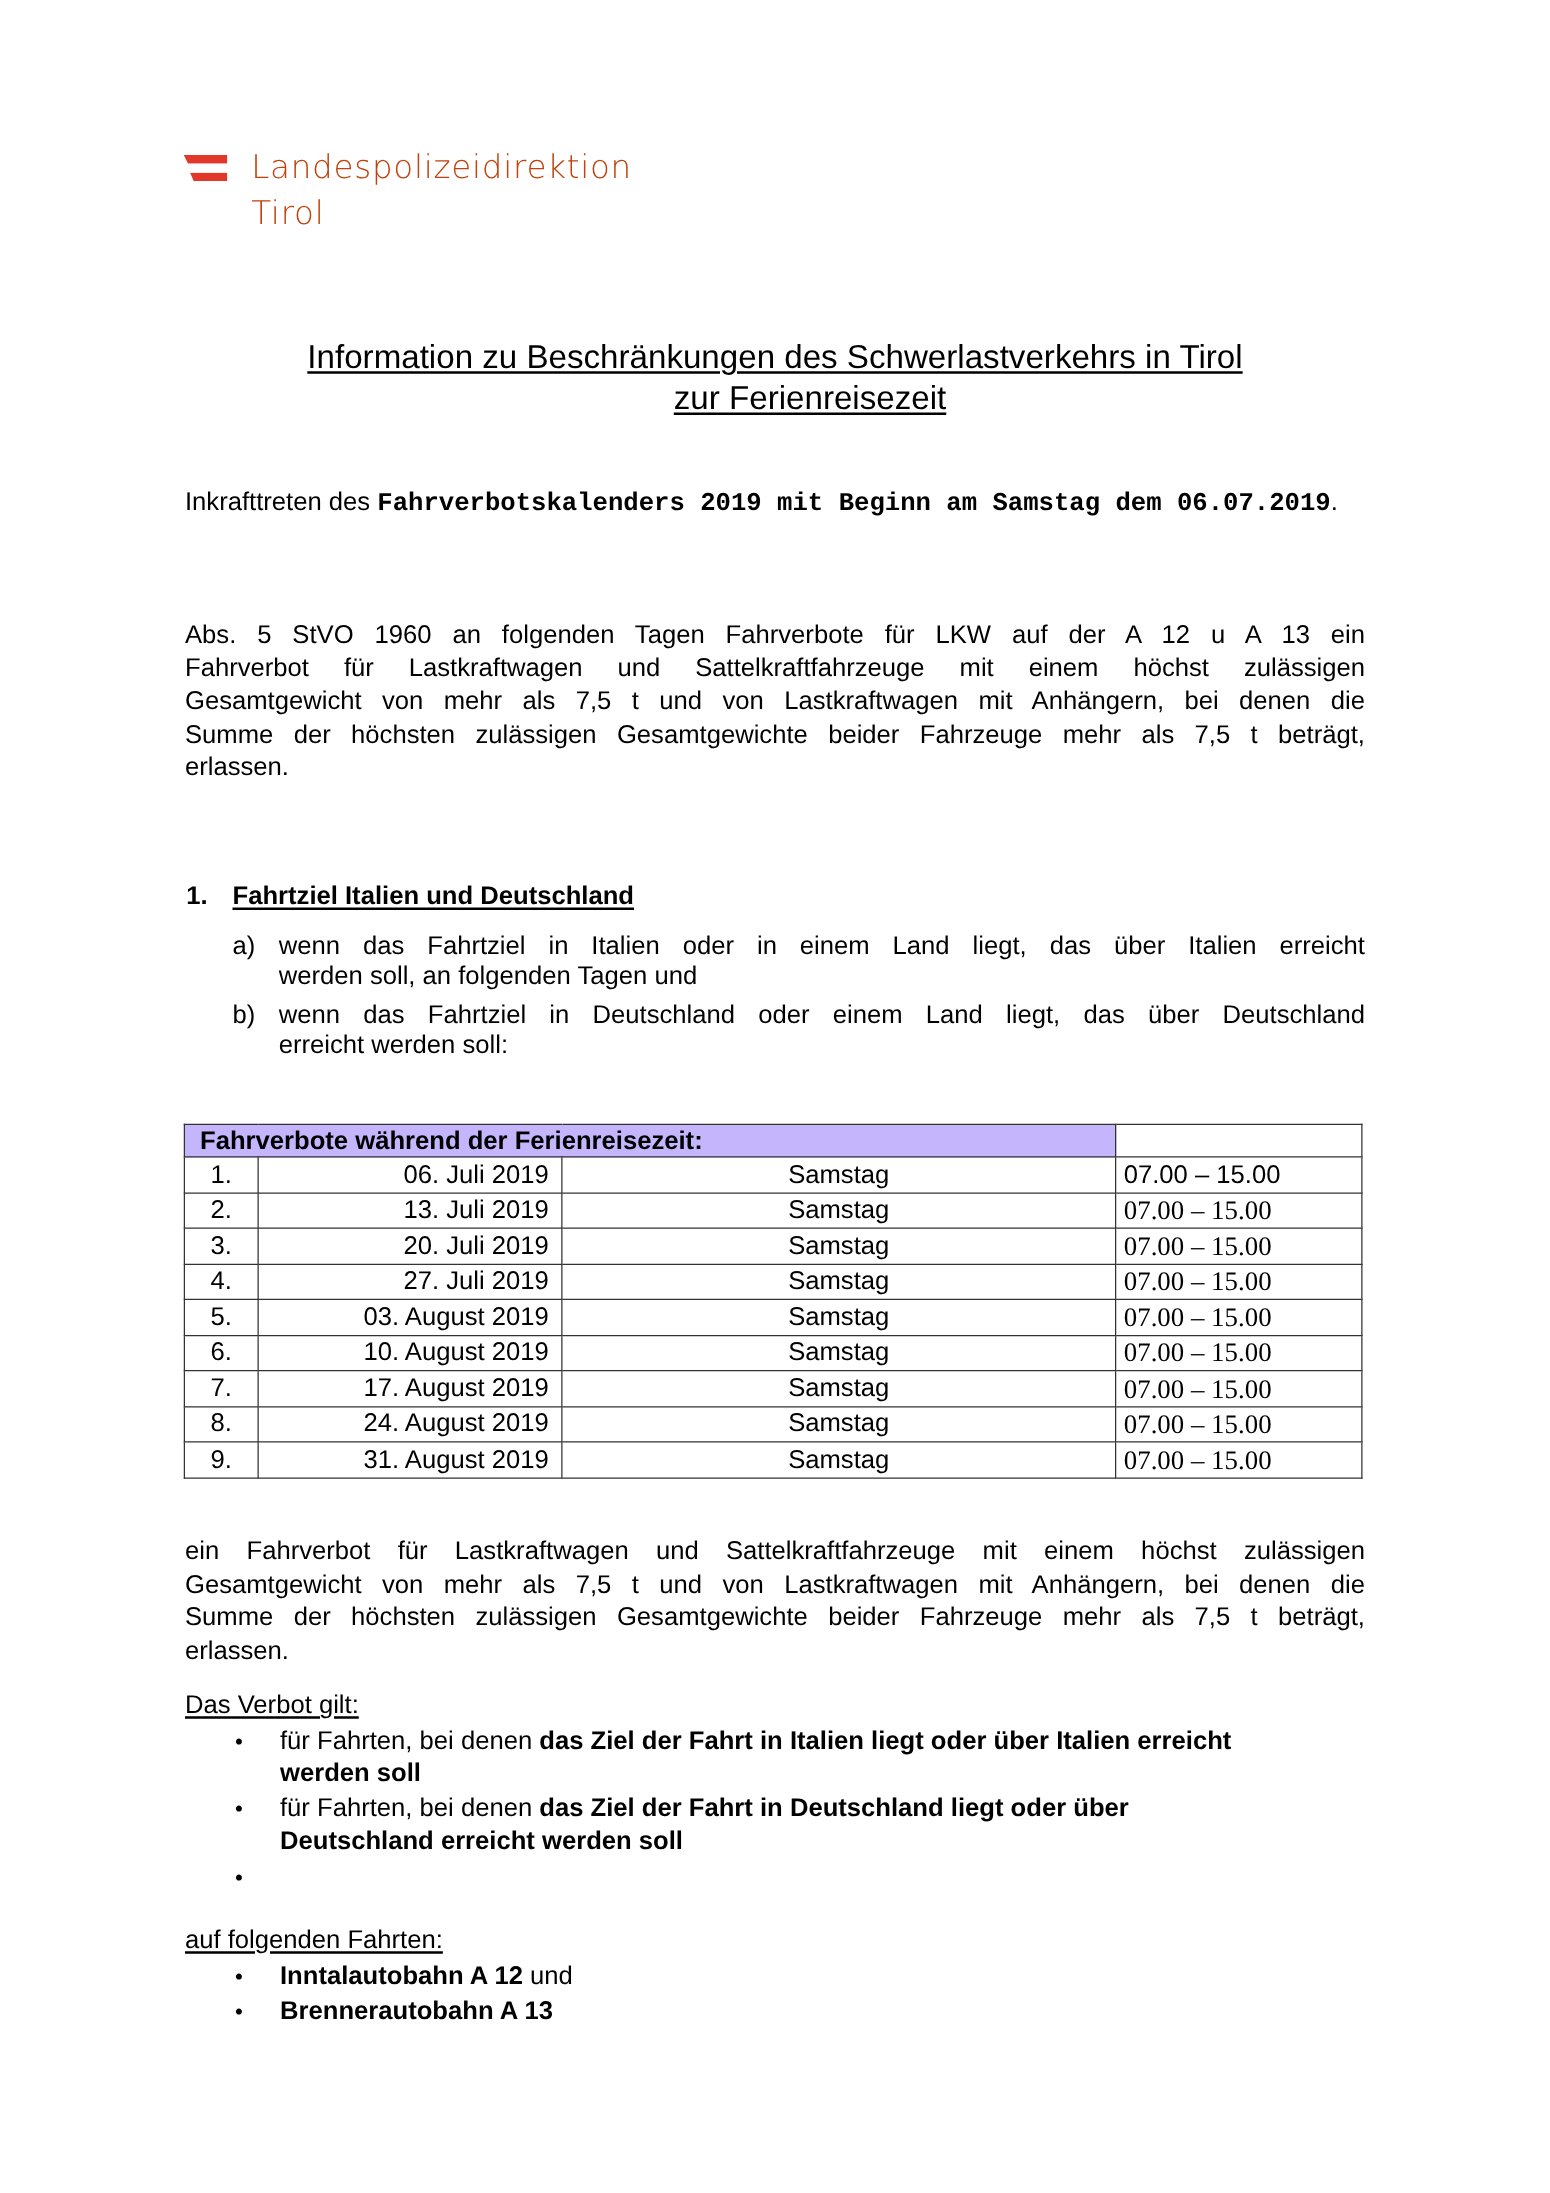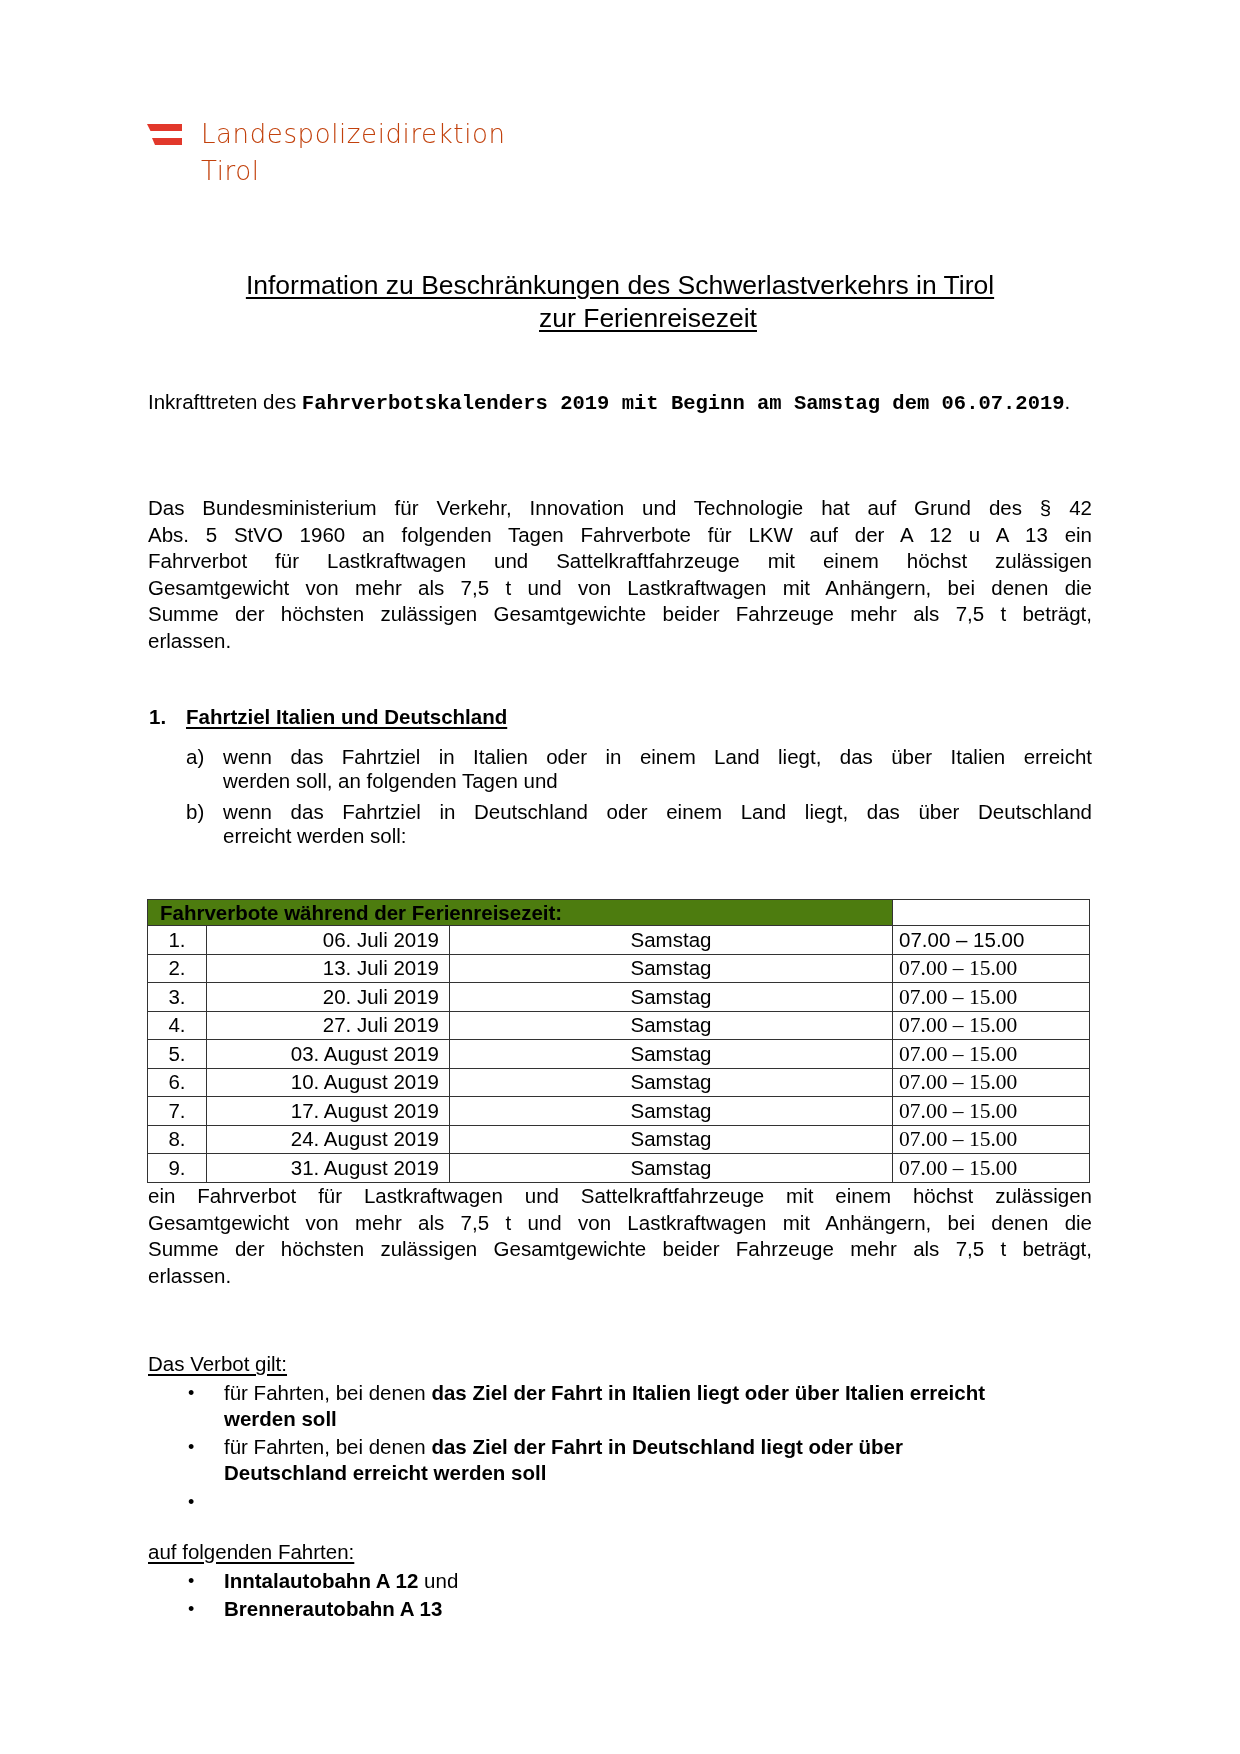--- a/index.html
+++ b/index.html
@@ -45,21 +45,21 @@
   .sub-item .marker { position: absolute; left: 0; top: 0; }
   .sub-item .text { display: block; padding-left: 37px; }
 
   
   table.ban {
     position: absolute; left: 147px; top: 899px; width: 943px;
     border-collapse: collapse; font-size: 20.5px;
   }
   table.ban td { border: 1.5px solid #333; padding: 0 6px; height: 27.5px; line-height: 24px; }
   table.ban tr.head td { height: 25px; }
-  table.ban td.head-cell { background: #4d7c0f; font-weight: bold; text-align: left; padding-left: 12px; }
+  table.ban td.head-cell { background: #c4b5fd; font-weight: bold; text-align: left; padding-left: 12px; }
   table.ban td.num { text-align: center; width: 46px; }
   table.ban td.date { text-align: right; width: 226px; padding-right: 10px; }
   table.ban td.day { text-align: center; width: 430px; }
   table.ban td.time { text-align: left; }
   table.ban td.time.serif { font-family: "Liberation Serif", serif; font-size: 21.5px; }
 
   .underline-label {
     position: absolute; left: 148px; font-size: 20.5px;
     text-decoration: underline; text-underline-offset: 3px;
   }
@@ -80,21 +80,20 @@
 </div>
 
 <div class="title" style="top:268px;">Information zu Beschränkungen des Schwerlastverkehrs in Tirol</div>
 <div class="title" style="top:301px;padding-left:28px;">zur Ferienreisezeit</div>
 
 <div class="para" style="top:389px;">
   <span class="line-left"><span>Inkrafttreten des </span><b>Fahrverbotskalenders 2019 mit Beginn am Samstag dem 06.07.2019</b><span>.</span></span>
 </div>
 
 <div class="para" style="top:495px;">
-  <span class="line-just">Das Bundesministerium für Verkehr, Innovation und Technologie hat auf Grund des § 42</span>
   <span class="line-just">Abs. 5 StVO 1960 an folgenden Tagen Fahrverbote für LKW auf der A 12 u A 13 ein</span>
   <span class="line-just">Fahrverbot für Lastkraftwagen und Sattelkraftfahrzeuge mit einem höchst zulässigen</span>
   <span class="line-just">Gesamtgewicht von mehr als 7,5 t und von Lastkraftwagen mit Anhängern, bei denen die</span>
   <span class="line-just">Summe der höchsten zulässigen Gesamtgewichte beider Fahrzeuge mehr als 7,5 t beträgt,</span>
   <span class="line-left">erlassen.</span>
 </div>
 
 <div class="sec-num">1.</div>
 <div class="sec-title">Fahrtziel Italien und Deutschland</div>
 
@@ -165,21 +164,21 @@
   </tr>
   <tr>
     <td class="num">9.</td>
     <td class="date">31. August 2019</td>
     <td class="day">Samstag</td>
     <td class="time serif">07.00 – 15.00</td>
   </tr>
 </tbody>
   </table>
 
-<div class="para" style="top:1183px;">
+<div class="para" style="top:1228px;">
   <span class="line-just">ein Fahrverbot für Lastkraftwagen und Sattelkraftfahrzeuge mit einem höchst zulässigen</span>
   <span class="line-just">Gesamtgewicht von mehr als 7,5 t und von Lastkraftwagen mit Anhängern, bei denen die</span>
   <span class="line-just">Summe der höchsten zulässigen Gesamtgewichte beider Fahrzeuge mehr als 7,5 t beträgt,</span>
   <span class="line-left">erlassen.</span>
 </div>
 
 <div class="underline-label" style="top:1352px;">Das Verbot gilt:</div>
 
 <div class="bullet" style="top:1380px;">
   <span class="dot">•</span>

